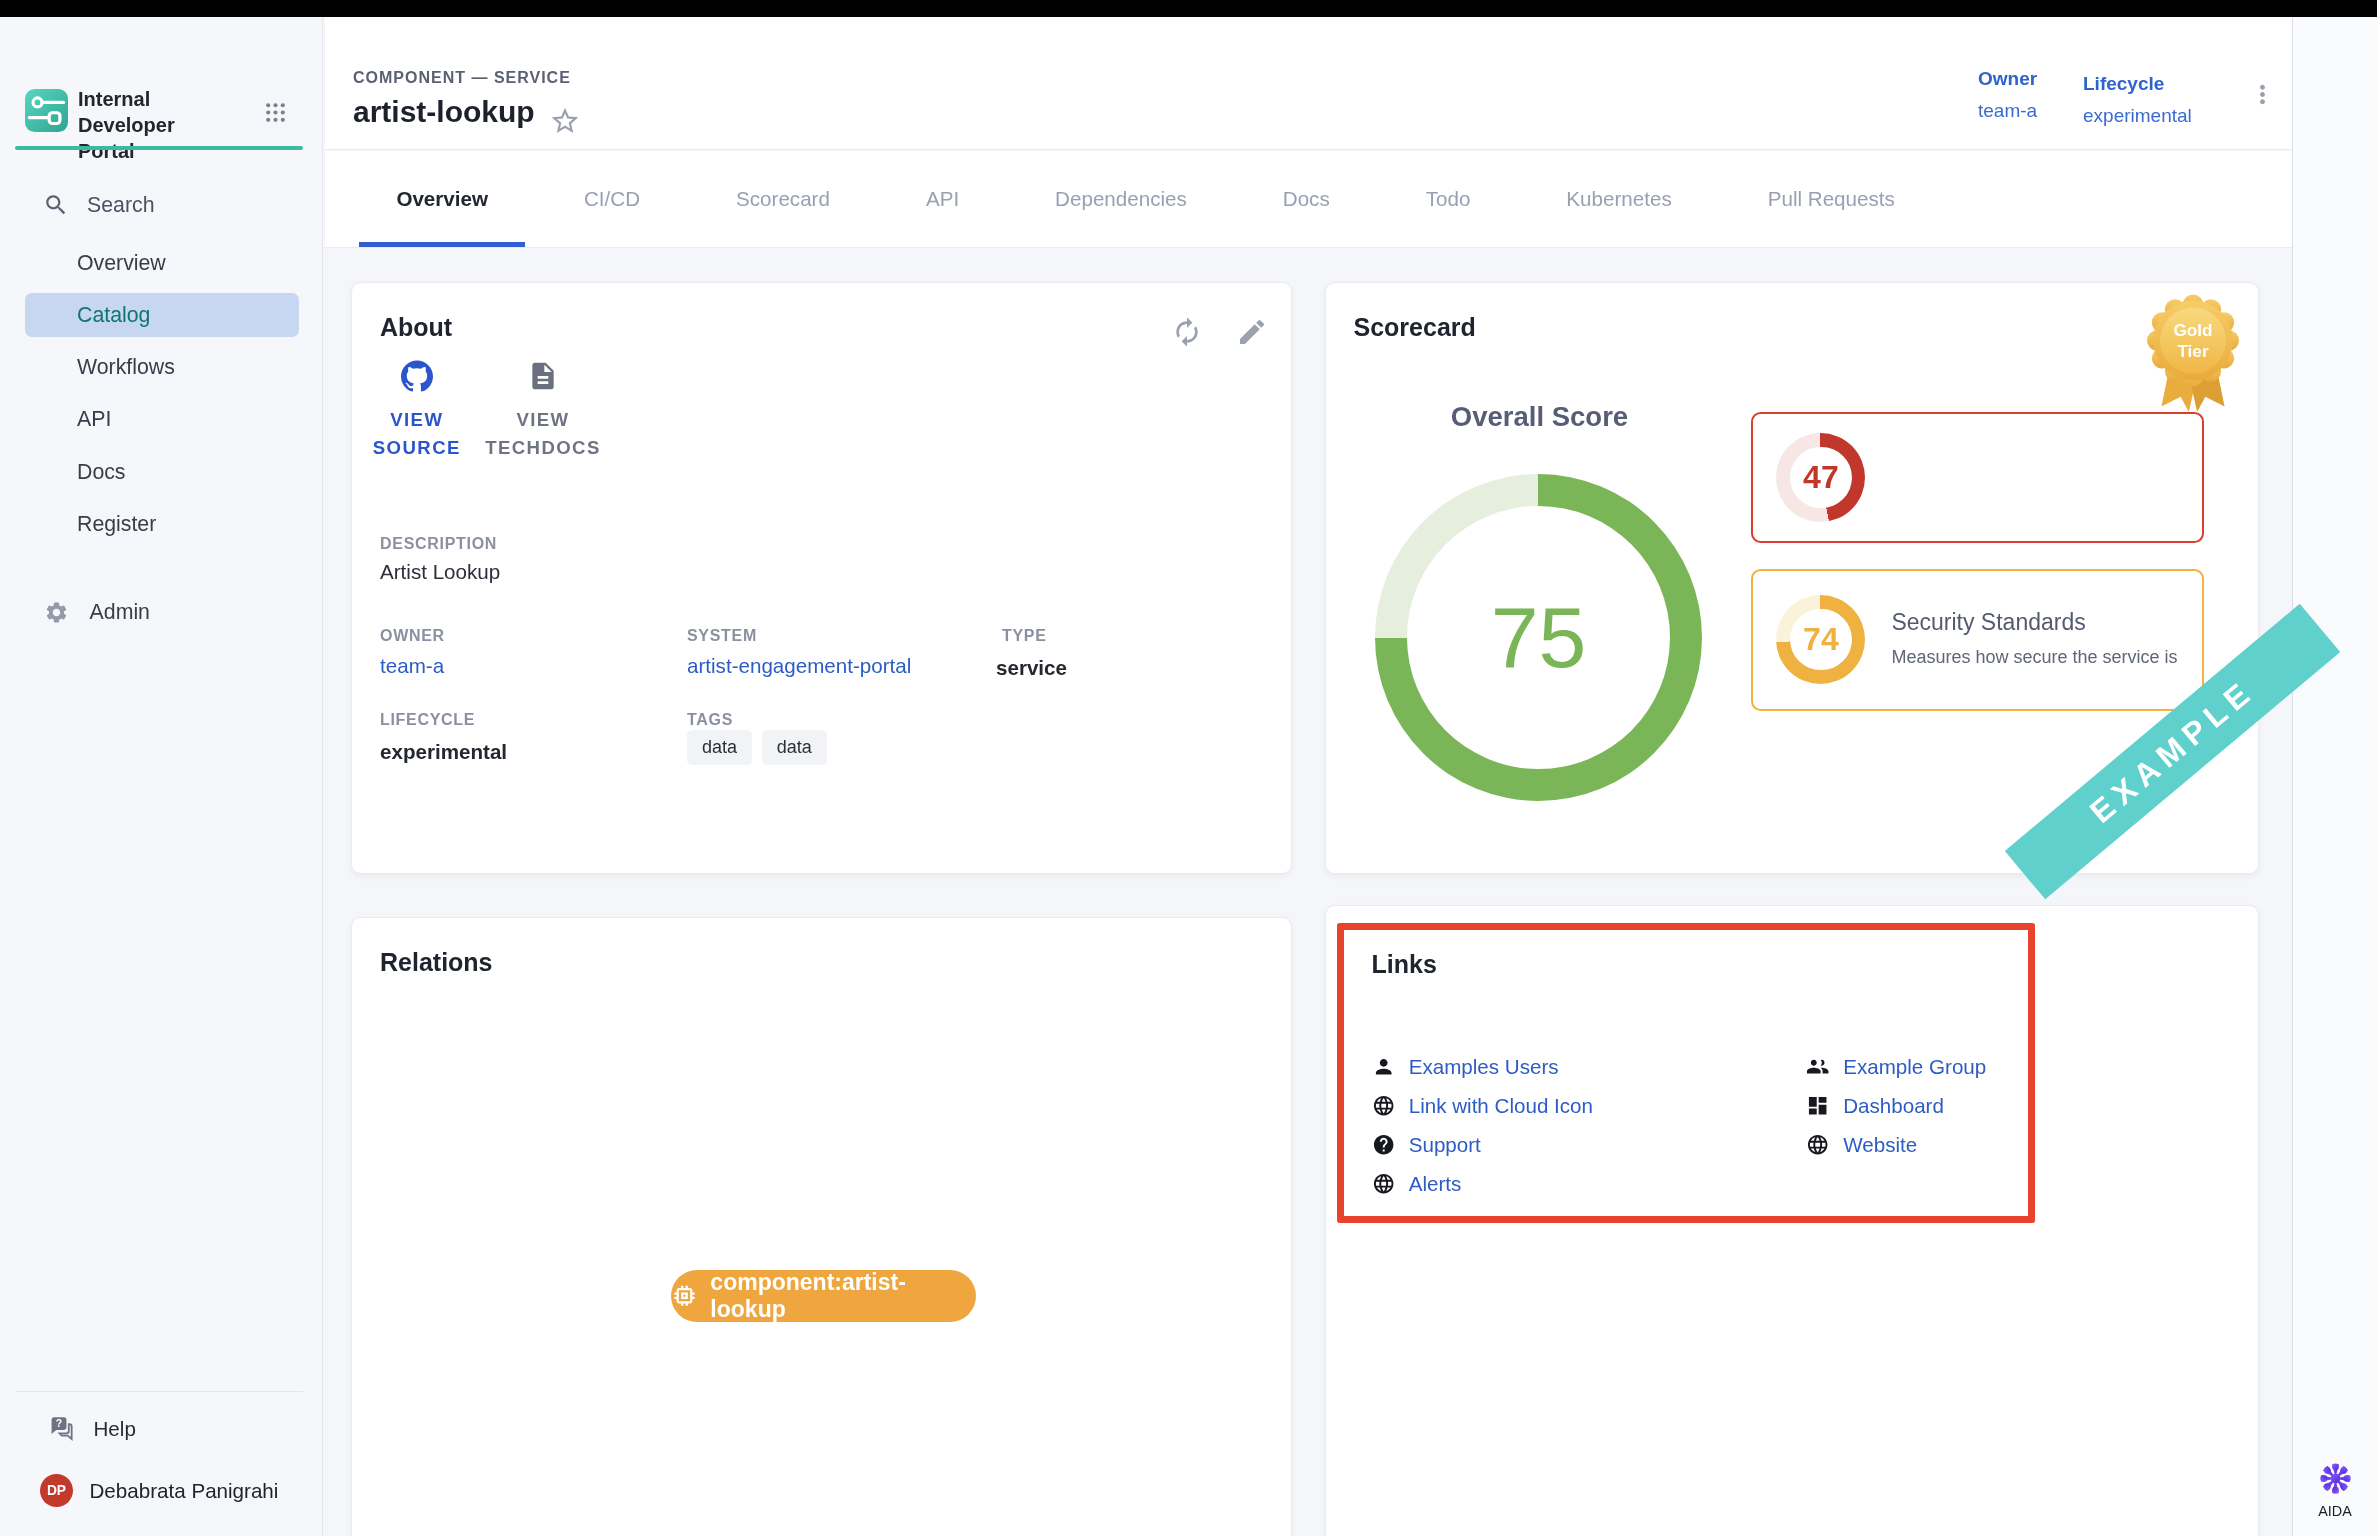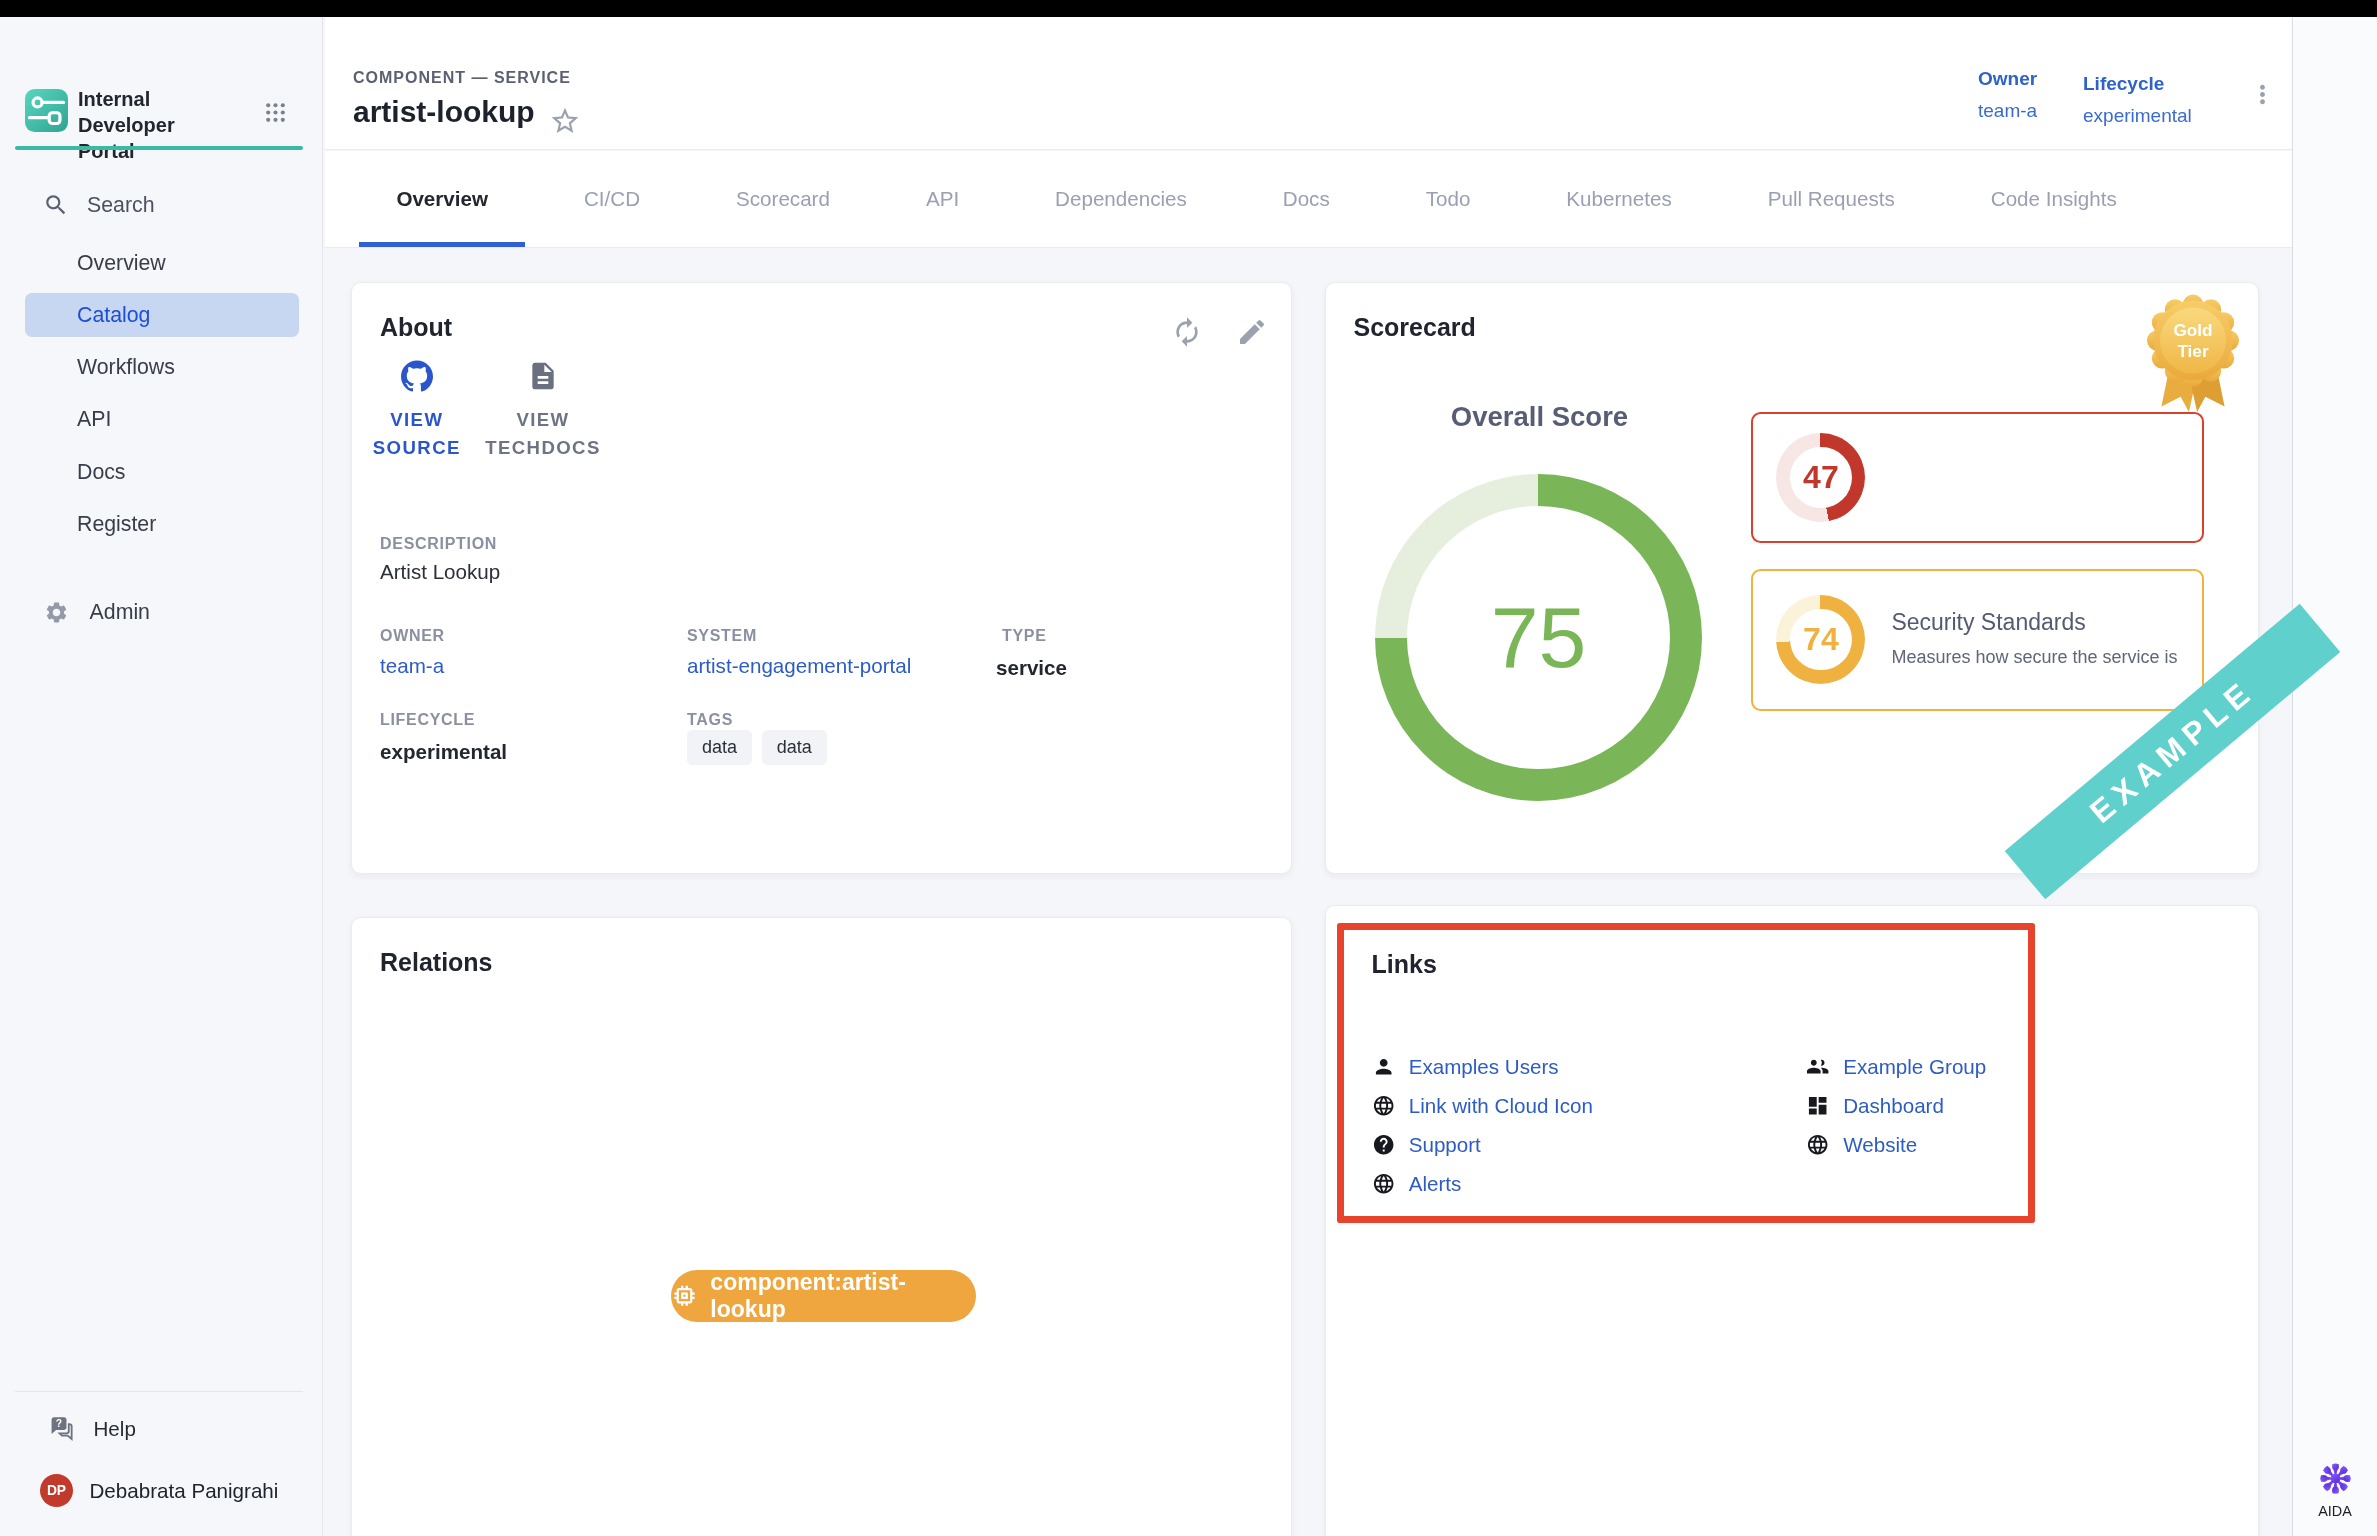--- a/index.html
+++ b/index.html
@@ -13,21 +13,21 @@
   
   .sidebar { position:absolute; left:0; top:17px; bottom:0; width:323px; background:#f6f7fa; border-right:1.4px solid #e4e6eb; }
   .logo-tile { position:absolute; left:25px; top:72px; width:43px; height:43px; border-radius:9.6px; background:linear-gradient(135deg,#58d7c0,#2fa391); display:flex; align-items:center; justify-content:center; }
   .logo-title { position:absolute; left:78px; top:69px; width:151px; font-size:20px; line-height:26px; font-weight:700; color:#22262e; }
   .apps-grid { position:absolute; left:263px; top:83px; width:25px; height:25px; color:#7c818f; cursor:pointer; }
   .accent-bar { position:absolute; left:15px; top:129px; width:288px; height:4.1px; border-radius:2.1px; background:#3cb9a2; }
   .search-row { position:absolute; left:43px; top:175px; display:flex; align-items:center; gap:18px; color:#4b5160; font-size:21.3px; cursor:pointer; }
   .search-row svg { width:26px; height:26px; color:#5b6170; }
   .nav { position:absolute; left:25px; top:224px; width:274px; }
   .nav-item { height:44px; margin-bottom:8.3px; display:flex; align-items:center; padding-left:52px; border-radius:6.9px; font-size:21.3px; color:#383d49; cursor:pointer; }
-  .nav-item.active { background:#c7d6f1; color:#1d4ed8; font-weight:500; }
+  .nav-item.active { background:#c7d6f1; color:#0f766e; font-weight:500; }
   .admin-row { position:absolute; left:44px; top:583px; display:flex; align-items:center; gap:20.6px; font-size:21.3px; color:#383d49; cursor:pointer; }
   .admin-row svg { width:25px; height:25px; color:#949aa8; }
   .side-div { position:absolute; left:15px; top:1374px; width:288px; height:1.4px; background:#e3e5ea; }
   .help-row { position:absolute; left:47px; top:1398px; display:flex; align-items:center; gap:19px; font-size:20.6px; color:#272b34; cursor:pointer; }
   .help-row svg { width:27.5px; height:27.5px; }
   .user-row { position:absolute; left:40px; top:1457px; display:flex; align-items:center; gap:16.5px; cursor:pointer;text-align:center; }
   .avatar { width:33px; height:33px; border-radius:50%; background:#c13a2c; color:#fff; font-size:13.8px; font-weight:700; display:flex; align-items:center; justify-content:center; }
   .user-name { font-size:20.6px; color:#20242d; }
 
   
@@ -282,23 +282,20 @@
           <span>Docs</span>
         </div>
       <div class="tab">
           <span>Todo</span>
         </div>
       <div class="tab">
           <span>Kubernetes</span>
         </div>
       <div class="tab">
           <span>Pull Requests</span>
-        </div>
-      <div class="tab">
-          <span>Code Insights</span>
         </div>
     </div>
 
     <div class="content">
 
       <div class="card about-card">
         <div class="card-h">About</div>
         <div class="about-actions">
           <svg viewBox="0 0 24 24" fill="currentColor">
             <path d="M12 6v3l4-4-4-4v3c-4.42 0-8 3.58-8 8 0 1.57.46 3.03 1.24 4.26L6.7 14.8c-.45-.83-.7-1.79-.7-2.8 0-3.31 2.69-6 6-6zm6.76 1.74L17.3 9.2c.44.84.7 1.79.7 2.8 0 3.31-2.69 6-6 6v-3l-4 4 4 4v-3c4.42 0 8-3.58 8-8 0-1.57-.46-3.03-1.24-4.26z"></path>

